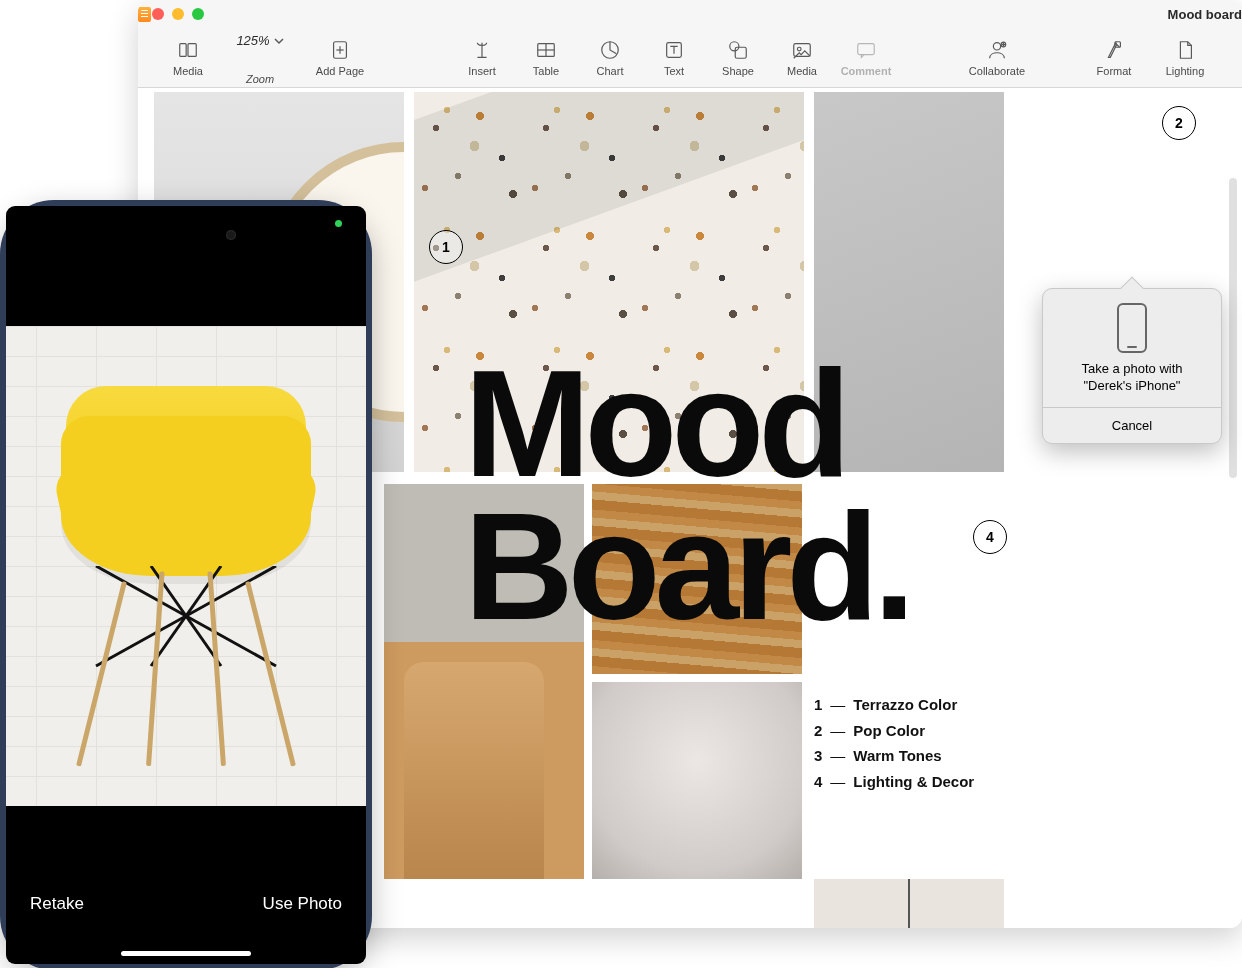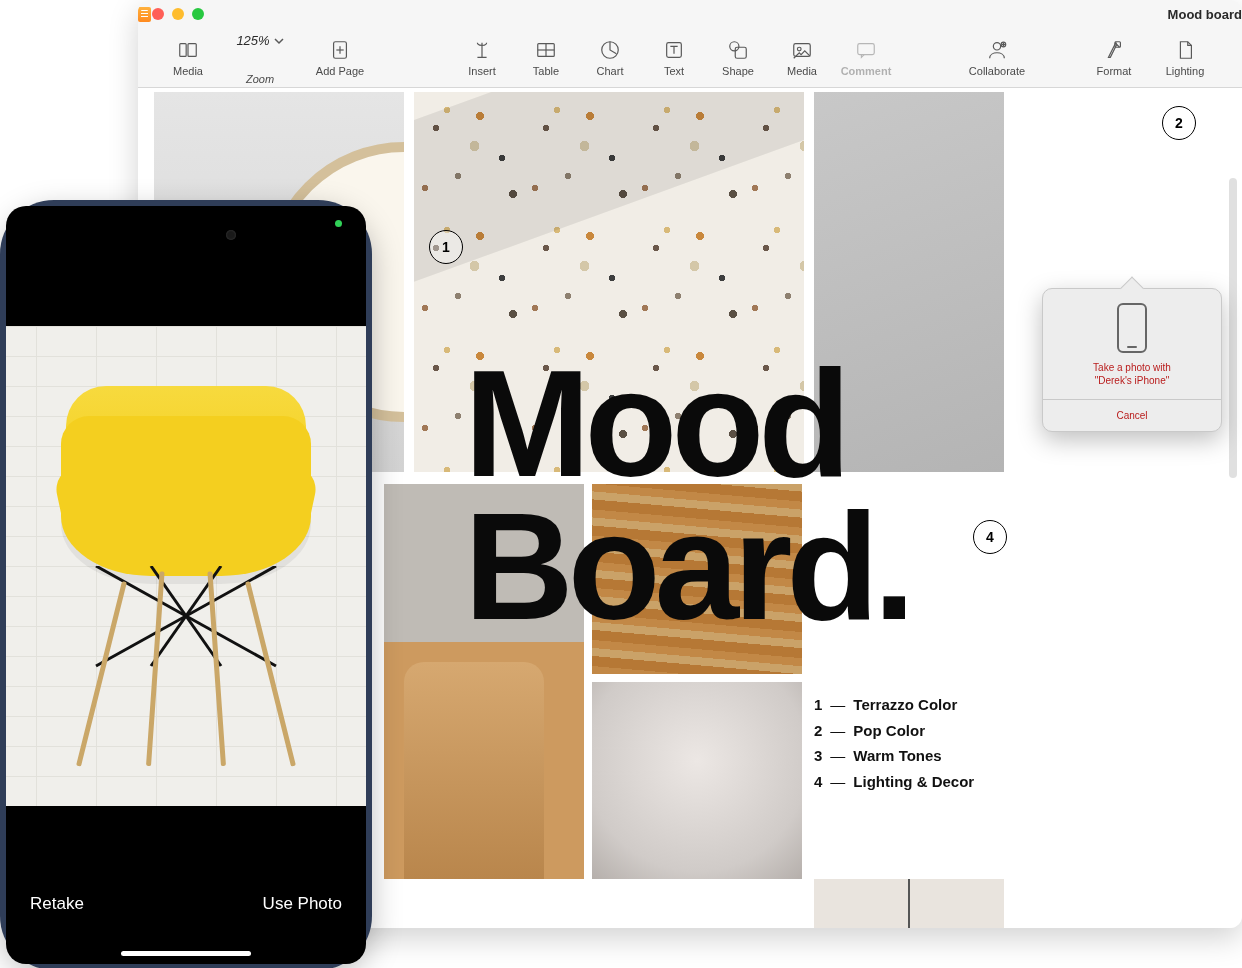--- a/index.html
+++ b/index.html
@@ -149,21 +149,21 @@
 
   
   .popover{
     position:absolute; right:20px; top:200px;
     width:180px;
     background:var(--popover);
     border:1px solid var(--popover-border);
     border-radius:10px;
     box-shadow:0 8px 25px rgba(0,0,0,.25);
     text-align:center;
-    font-size:10px;color:#b91c1c;
+    font-size:13px;color:#000000;
     overflow:visible;
   }
   .popover::before{
     content:"";position:absolute;top:-9px;left:50%;transform:translateX(-50%) rotate(45deg);
     width:16px;height:16px;background:var(--popover);border-left:1px solid var(--popover-border);border-top:1px solid var(--popover-border);
   }
   .popover .phone{width:30px;height:50px;border:2px solid #666;border-radius:6px;margin:14px auto 8px;position:relative;}
   .popover .phone::after{content:"";position:absolute;bottom:3px;left:50%;transform:translateX(-50%);width:10px;height:2px;background:#666;border-radius:2px;}
   .popover .msg{padding:0 12px 12px;line-height:1.3;}
   .popover .cancel{border-top:1px solid var(--popover-border);padding:10px 0;cursor:pointer;}
@@ -174,21 +174,21 @@
     left:0; top:200px;
     width:372px; height:770px;
     background:#2f3d58;
     border-radius:54px;
     padding:6px;
     box-shadow:0 10px 30px rgba(0,0,0,.25);
   }
   .iphone .screen{
     width:100%;height:100%;
     background:#000;
-    border-radius:20px;
+    border-radius:9px;
     position:relative;
     overflow:hidden;
   }
   .notch{
     position:absolute;top:14px;left:50%;transform:translateX(-50%);
     width:120px;height:30px;background:#000;border-radius:16px;
     display:flex;align-items:center;justify-content:flex-end;padding-right:10px;
   }
   .notch::after{content:"";width:10px;height:10px;border-radius:50%;background:#1a1a1a;box-shadow:inset 0 0 2px #444;}
   .green-dot{position:absolute;top:14px;right:24px;width:7px;height:7px;border-radius:50%;background:#31d158;}

